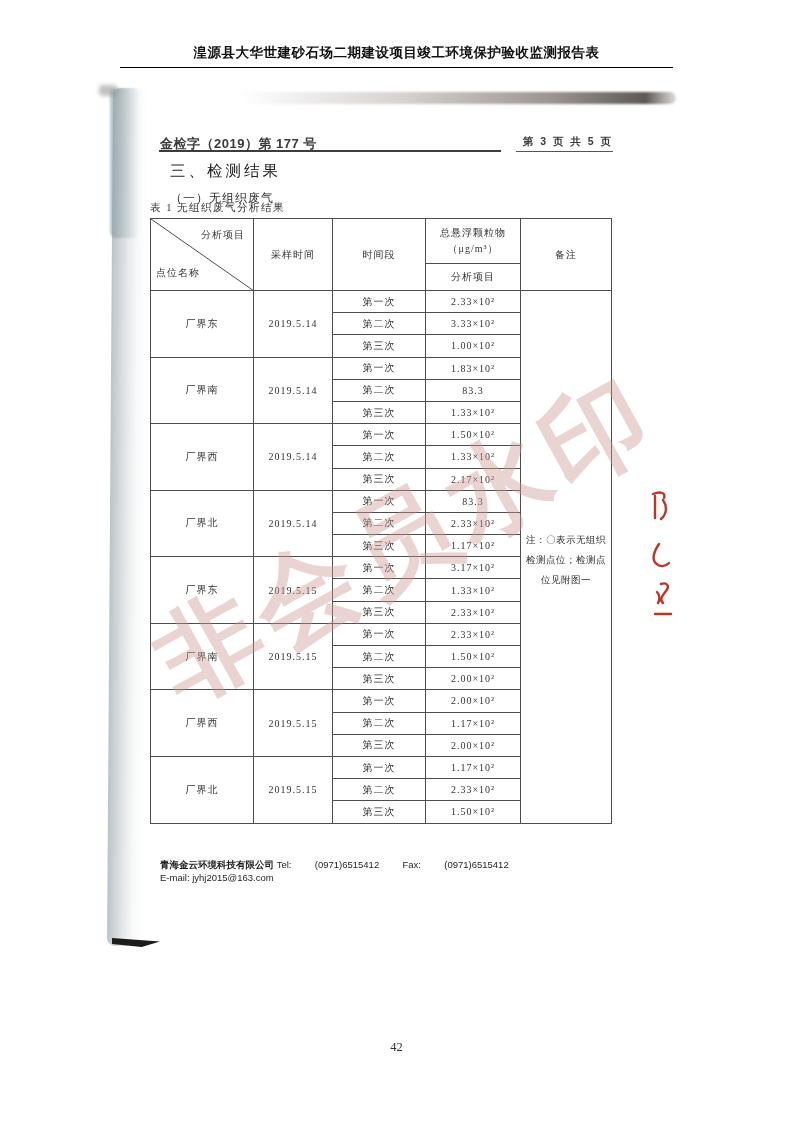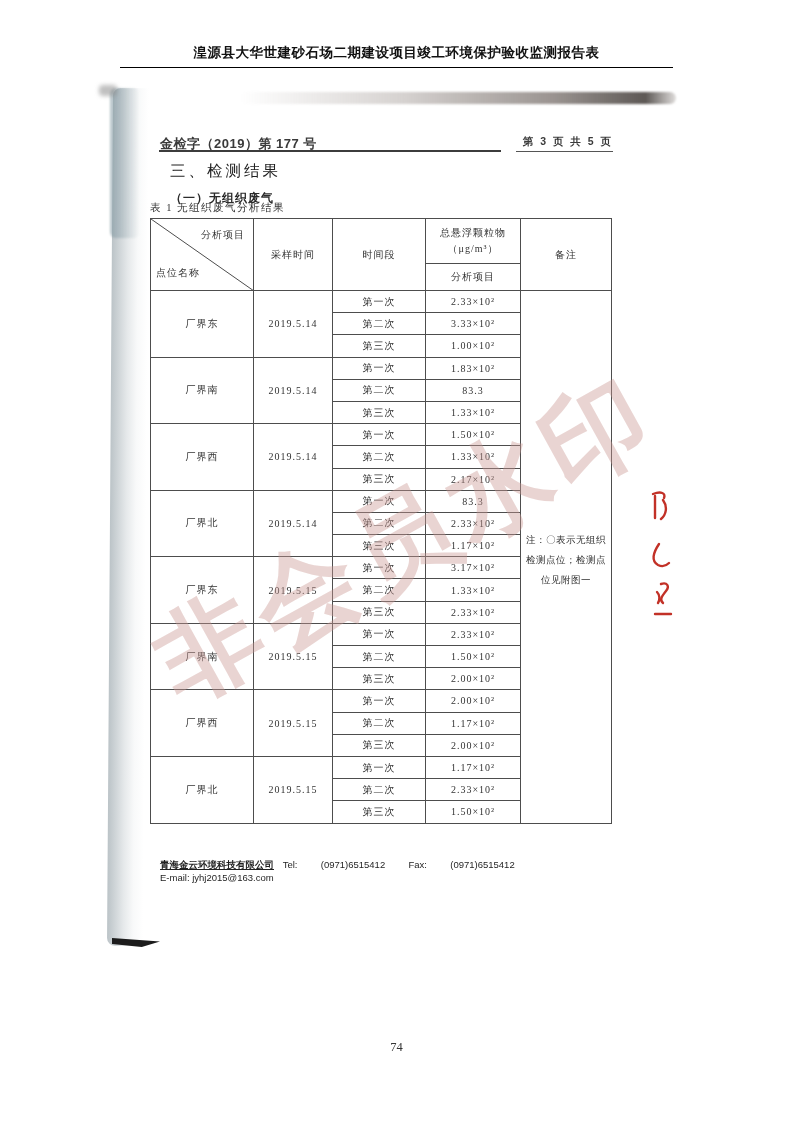--- a/index.html
+++ b/index.html
@@ -58,21 +58,21 @@
     font-weight:bold;font-size:10.5px;color:#3a3a3a;letter-spacing:2px;
   }
   .scan-header-rule{left:159px;top:150px;width:342px;height:1.6px;background:#3c3c3c;}
   .scan-header-rule2{left:516px;top:151px;width:97px;height:1px;background:#555;}
   .section-title{
     left:170px;top:161px;font-family:"Liberation Sans","DejaVu Sans",sans-serif;
     font-weight:normal;font-size:15.5px;color:#222;letter-spacing:3px;
   }
   .subsection-title{
     left:170px;top:190px;font-family:"Liberation Sans","DejaVu Sans",sans-serif;
-    font-weight:bold;font-size:12px;color:#2b2b2b;letter-spacing:1px;
+    font-weight:normal;font-size:12px;color:#2b2b2b;letter-spacing:1px;
   }
   .table-title{
     left:150px;top:201px;width:461px;text-align:left;
     font-size:10.5px;color:#333;letter-spacing:1.5px;
   }
 
   
   table.results{
     position:absolute;left:150px;top:218px;width:461px;
     border-collapse:collapse;table-layout:fixed;
@@ -109,21 +109,21 @@
   .stamp-frags{left:645px;top:488px;width:40px;height:135px;z-index:6;}
   .stamp-frags svg{display:block;}
 
   
   .scan-footer{
     left:160px;top:859px;width:430px;
     font-family:"Liberation Sans","DejaVu Sans",sans-serif;font-size:9.5px;color:#1f1f1f;
   }
   .scan-footer .company{
     font-family:"Liberation Serif","DejaVu Serif",serif;
-    font-weight:bold;text-decoration:underline;margin-right:6px;
+    font-weight:bold;
   }
   .scan-footer .row2{margin-top:0;}
   .scan-footer .gap{display:inline-block;width:18px;}
 </style>
 </head>
 <body>
 
 <div class="abs doc-title">湟源县大华世建砂石场二期建设项目竣工环境保护验收监测报告表</div>
 <div class="abs doc-title-rule"></div>
 
@@ -318,13 +318,13 @@
     <span>Fax:</span>
     <span class="gap"></span>
     <span>(0971)6515412</span>
   </div>
   <div class="row2">
     <span>E-mail:</span>
     <span>jyhj2015@163.com</span>
   </div>
 </div>
 
-<div class="abs page-number">74</div>
+<div class="abs page-number">42</div>
 
 </body></html>

